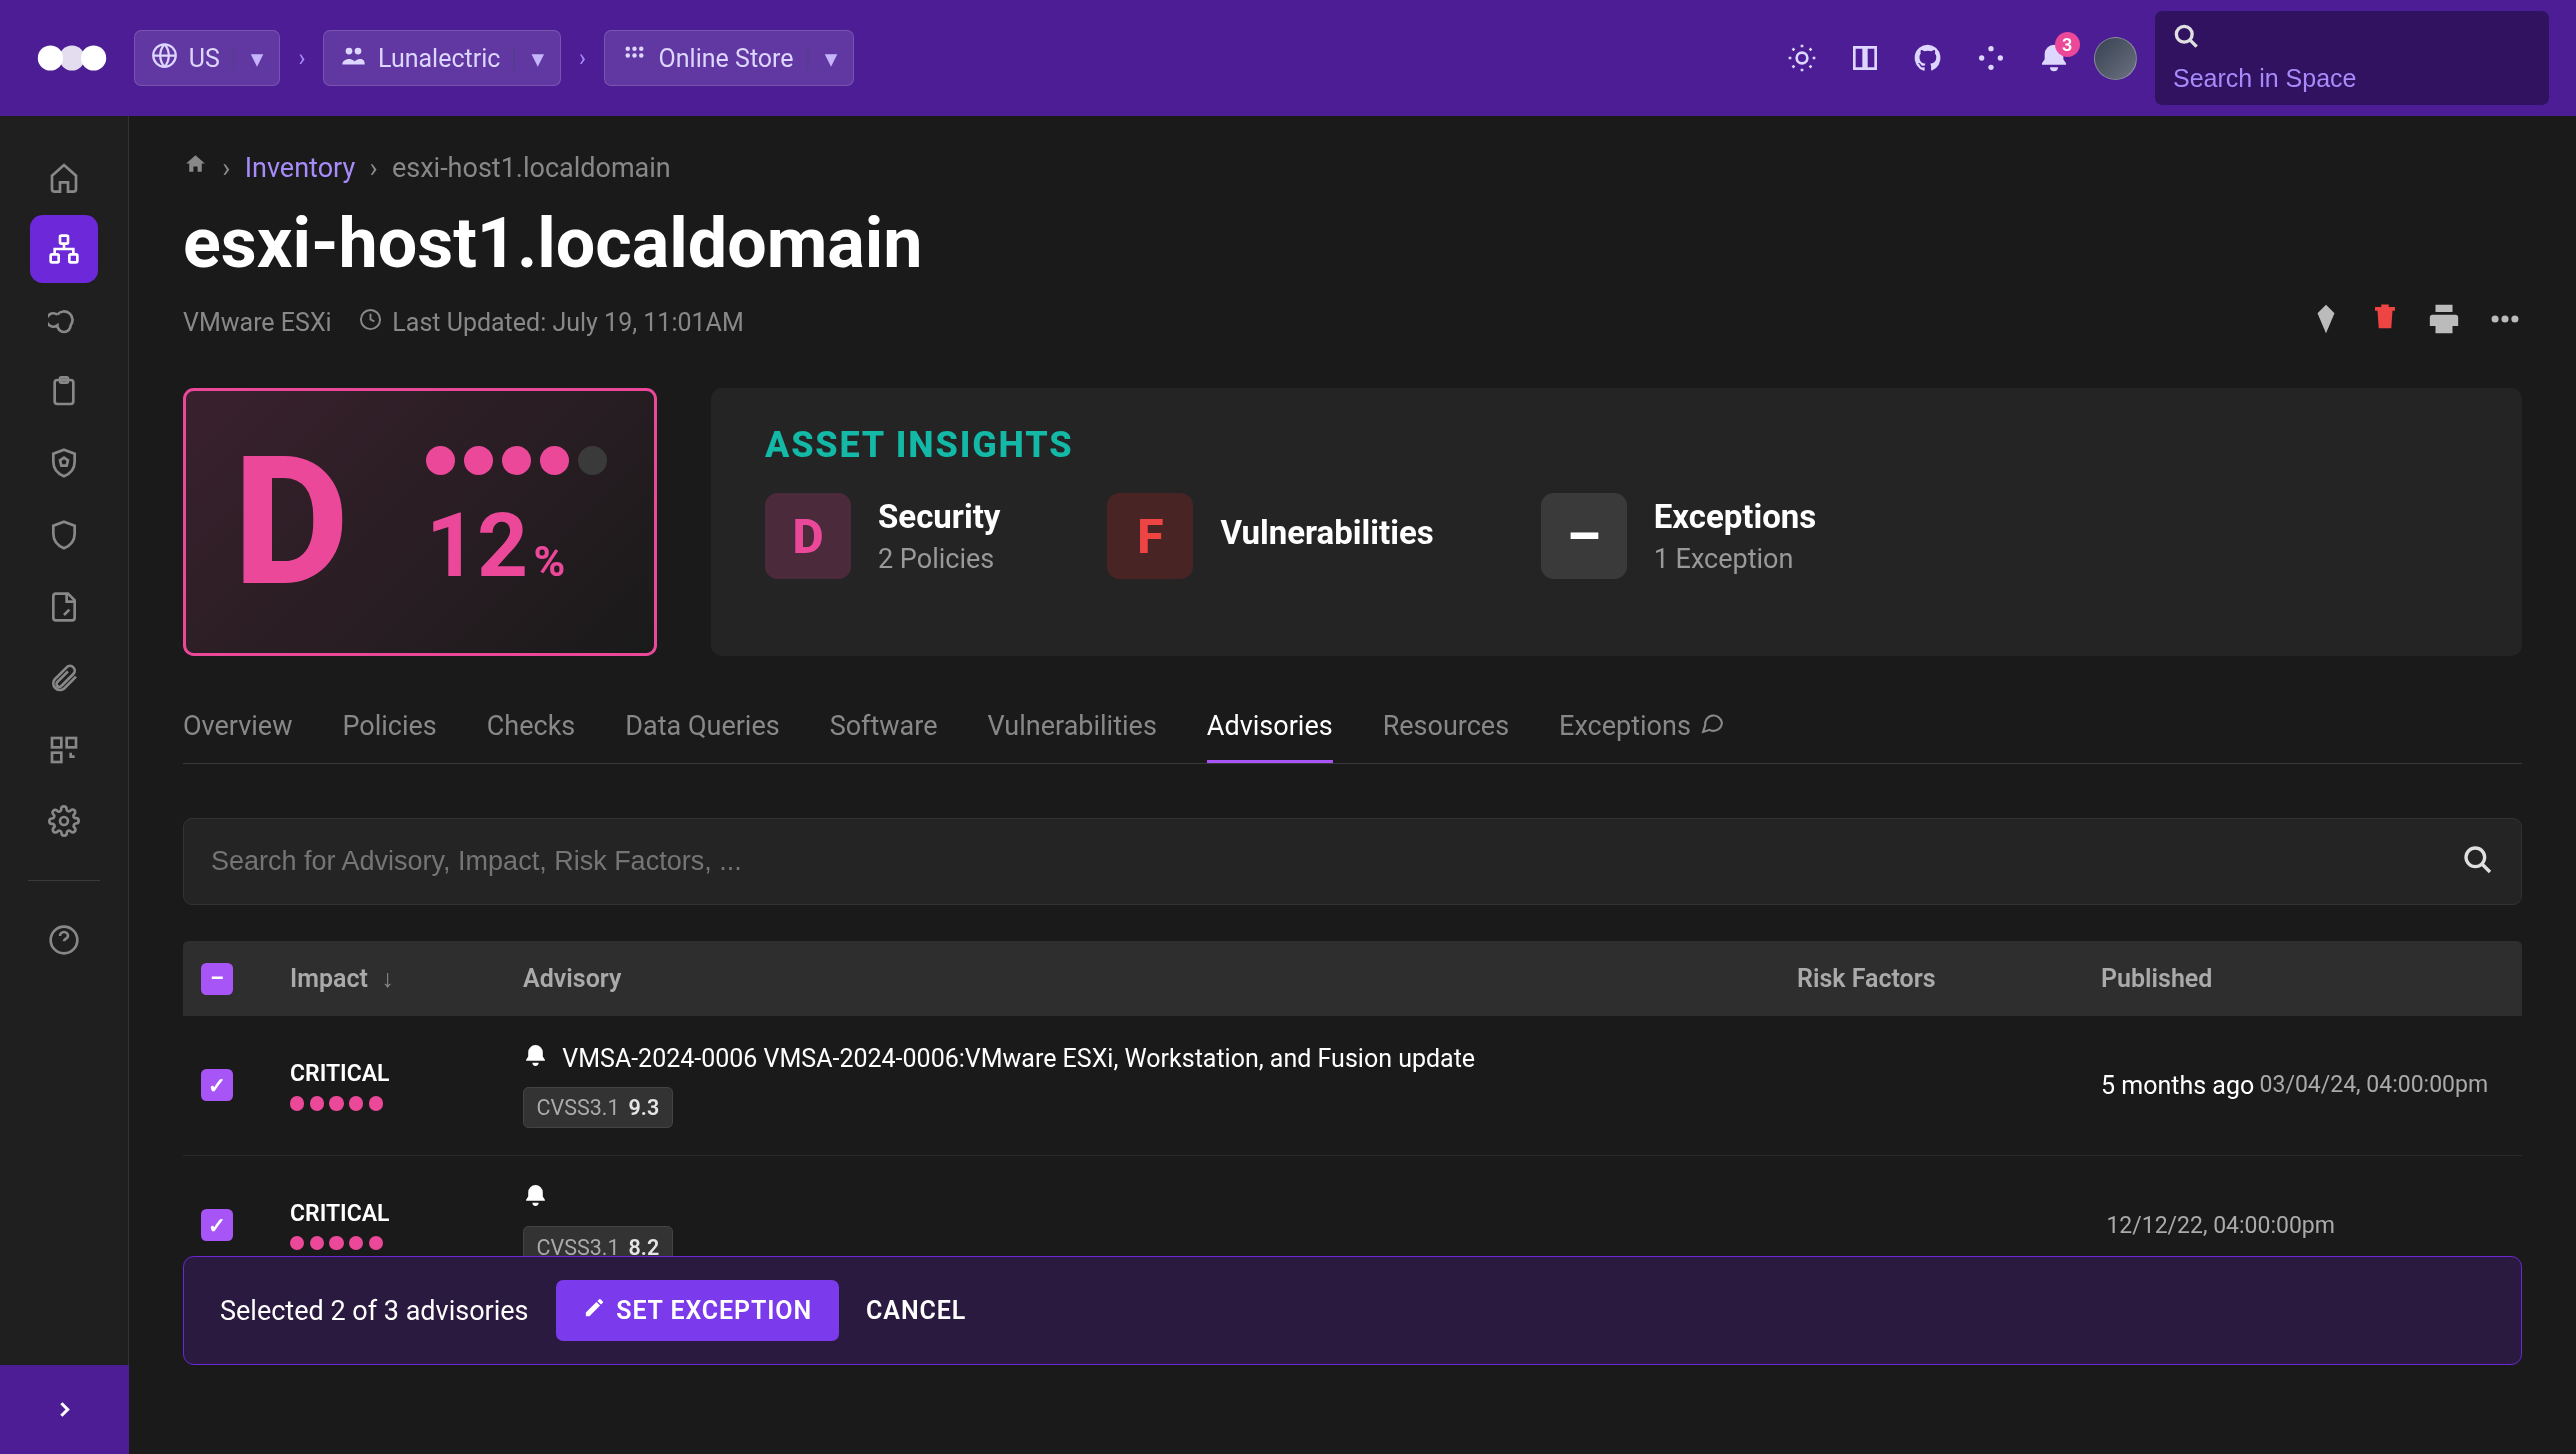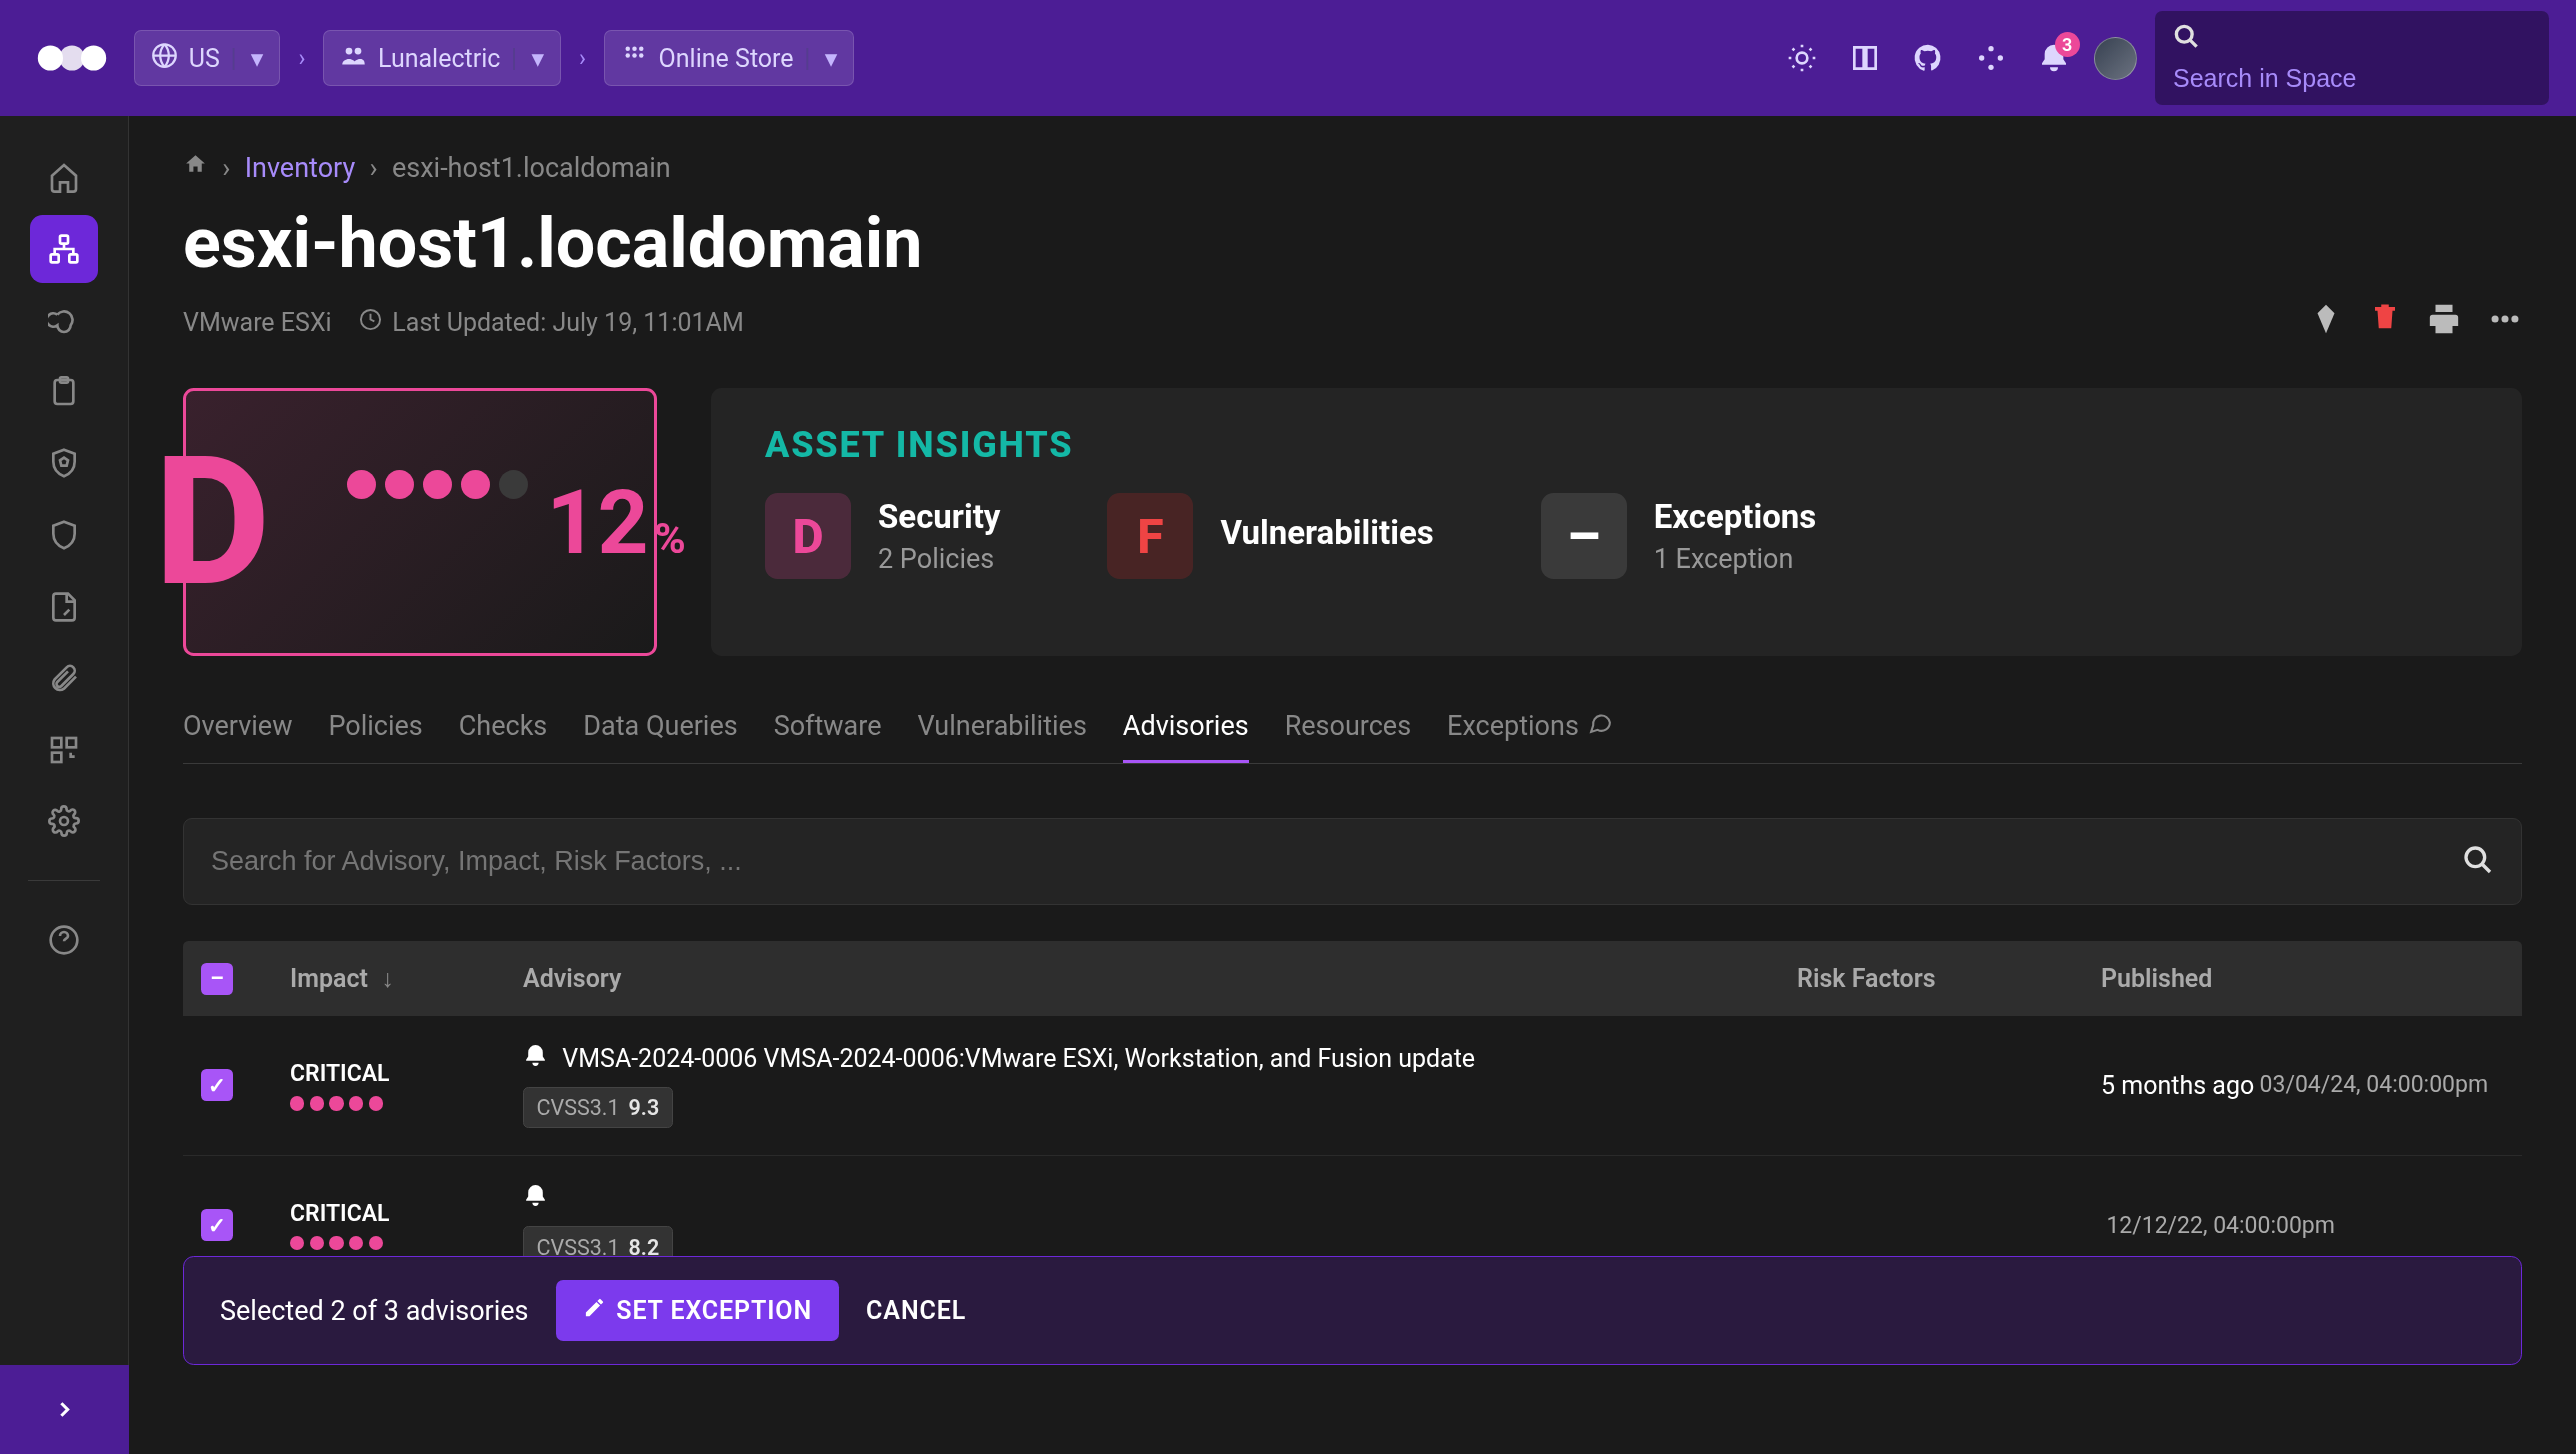--- a/index.html
+++ b/index.html
@@ -131,21 +131,21 @@
   
   .score-row { display:flex; gap: 54px; margin-bottom: 36px; }
   .score-card {
     width: 474px; height: 268px;
     border: 3.6px solid #ec4899;
     border-radius: 10.7px;
     background: linear-gradient(135deg, rgba(236,72,153,0.15), rgba(0,0,0,0));
     display:flex; align-items:center; justify-content:center; gap: 36px;
   }
   .score-letter { font-size: 179px; font-weight: 800; color: #ec4899; }
-  .score-right { display:flex; flex-direction:row; gap: 18px; margin-left: 41px; }
+  .score-right { display:flex; flex-direction:column; gap: 18px; margin-left: 41px; }
   .dots { display:flex; gap: 9px; }
   .dot { width:29px; height:29px; border-radius:50%; }
   .dot.on { background:#ec4899; }
   .dot.off { background:#3a3a3a; }
   .score-num { font-size: 89px; font-weight: 700; color:#ec4899; display:flex; align-items:baseline; gap:5.4px;}
   .score-num .pct { font-size: 43px; }
 
   .insights-card {
     flex: 1; background: #242424; border-radius: 10.7px; padding: 36px 54px;
   }
@@ -163,21 +163,21 @@
     font-size: 48px; font-weight: 800;
   }
   .badge-d { background: rgba(236,72,153,0.2); color:#ec4899; }
   .badge-f { background: rgba(220,38,38,0.2); color:#ef4444; }
   .badge-dash { background:#3a3a3a; color:white; font-size:54px; }
   .insight-text h4 { font-size: 33px; font-weight:700; color:white; margin-bottom:7.2px; }
   .insight-text p { font-size: 27px; color:#999; }
 
   
   .tabs {
-    display:flex; gap: 36px; border-bottom: 0.9px solid #3a3a3a;
+    display:flex; gap: 50px; border-bottom: 0.9px solid #3a3a3a;
     margin-bottom: 54px;
   }
   .tab {
     padding: 18px 0; font-size: 27px; color: #888; cursor:pointer;
     border-bottom: 3.6px solid transparent;
     display:flex; align-items:center; gap:9px;
   }
   .tab.active { color: white; border-bottom-color: #a855f7; }
 
   

